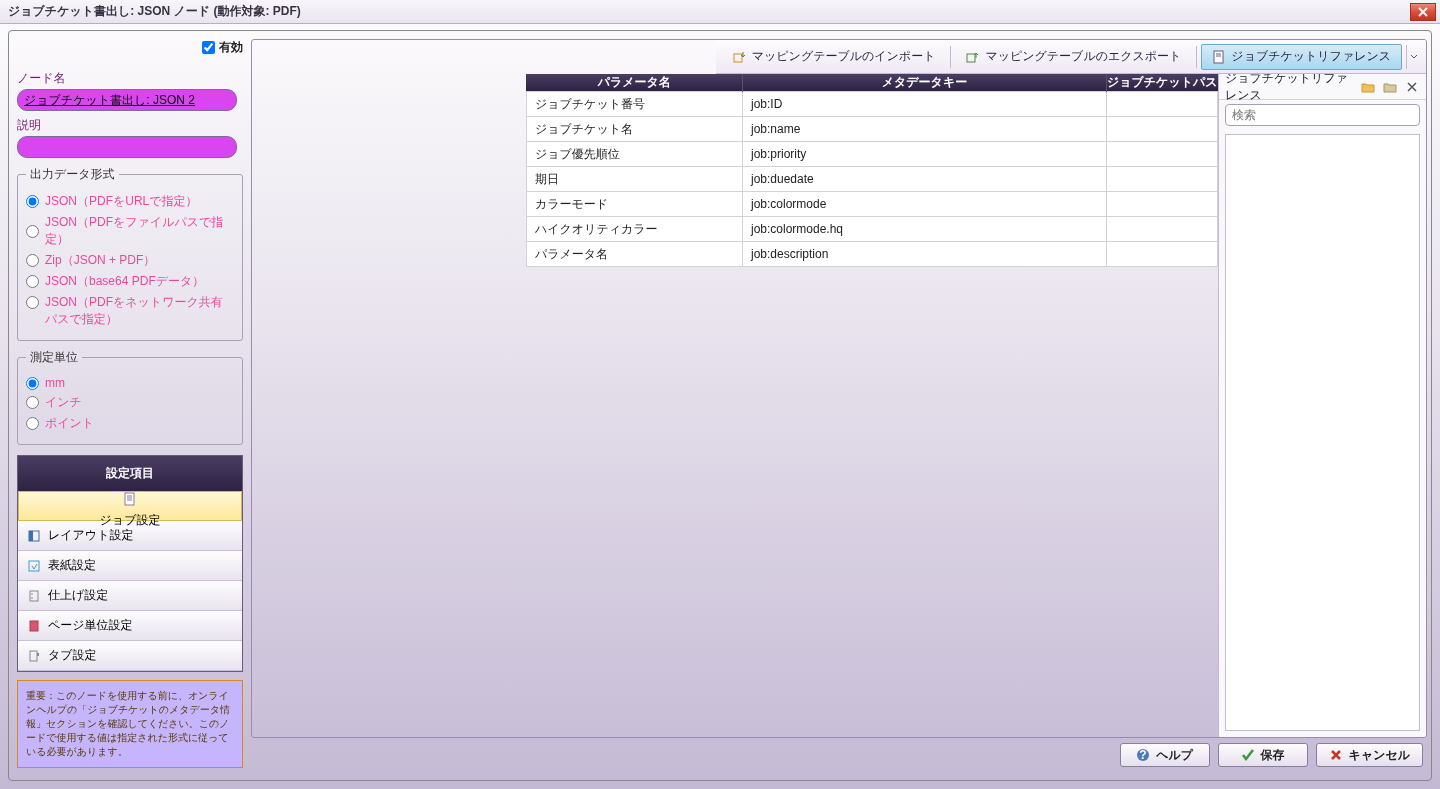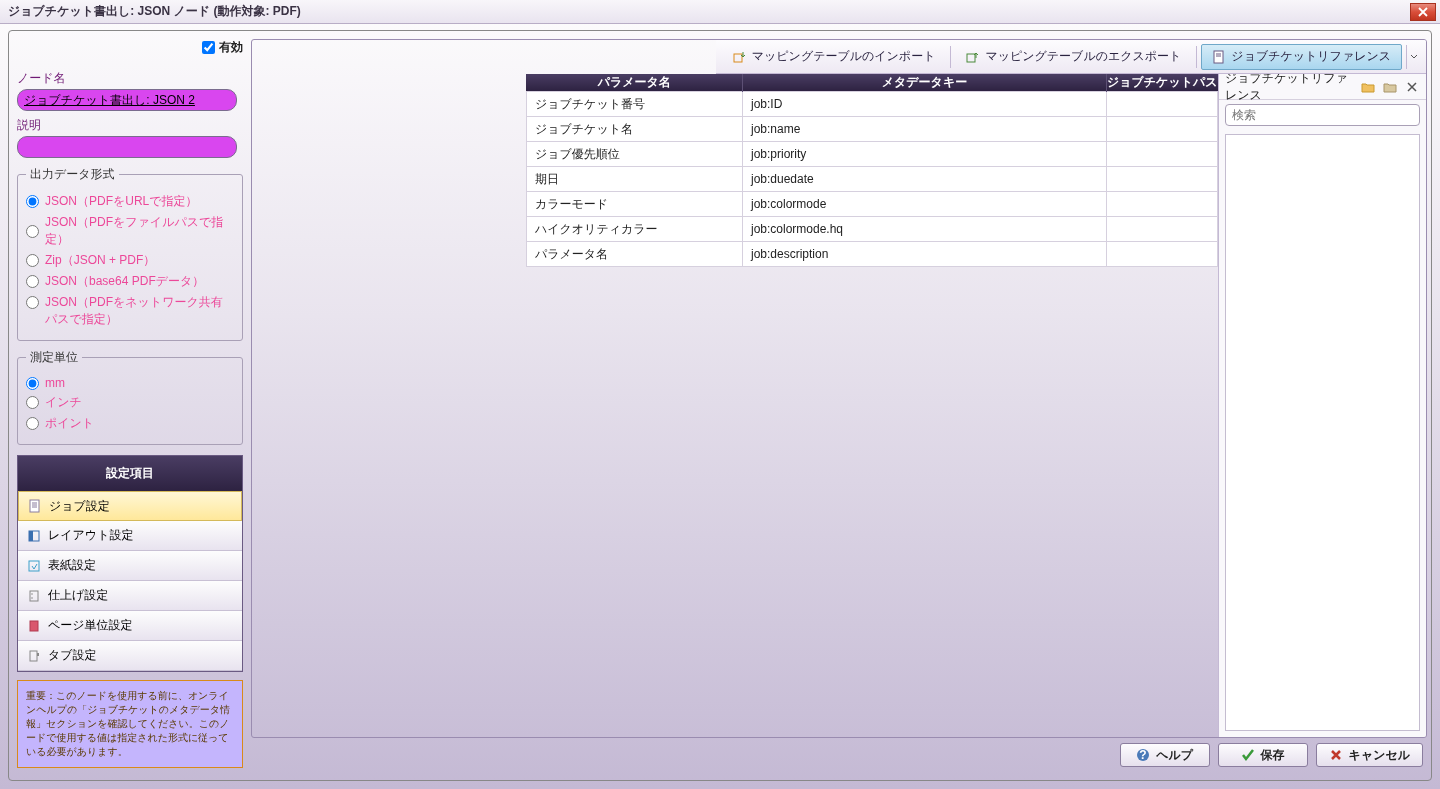--- a/index.html
+++ b/index.html
@@ -27,21 +27,21 @@
 fieldset { border: 1px solid #a9a0b6; border-radius: 3px; margin-top: 8px; padding: 6px 8px 8px 8px; }
 legend { padding: 0 4px; color: #333; }
 .radio-row { display: flex; align-items: center; gap: 6px; margin: 4px 0; }
 .radio-row input { width: 13px; height: 13px; }
 .radio-text { color: #ec4899; }
 
 .settings-panel { margin-top: 10px; border: 1px solid #6a5a82; }
 .settings-header { height: 35px; background: linear-gradient(180deg, #4a3d63 0%, #2d2241 100%); color: #fff; font-weight: bold; display: flex; align-items: center; justify-content: center; }
 .settings-list { background: #f4f1f7; max-height: 218px; overflow-y: scroll; }
 .settings-item { height: 30px; display: flex; align-items: center; gap: 6px; padding: 0 8px; border-bottom: 1px solid #c8c0d4; cursor: pointer; background: linear-gradient(180deg, #fdfdfd 0%, #e8e3ef 100%); }
-.settings-item.active { background: linear-gradient(180deg, #fff7d6 0%, #ffe89a 100%); border: 1px solid #d4b95a; }
+.settings-item.active { background: linear-gradient(180deg, #fff7d6 0%, #ffe89a 100%); border: 1px solid #d4b95a; flex-direction: column; }
 .si-icon { width: 16px; height: 16px; display: flex; align-items: center; justify-content: center; }
 
 .warning-box { margin-top: 8px; background: #c4b5fd; border: 1px solid #d98a1a; padding: 8px; font-size: 10px; color: #5a3900; line-height: 1.4; }
 
 .main { flex: 1; padding: 8px 4px 8px 4px; display: flex; flex-direction: column; }
 .main-inner { flex: 1; border: 1px solid #9a8cb0; border-radius: 3px; display: flex; flex-direction: column; background: transparent; overflow: hidden; align-items: flex-end; }
 
 .toolbar { height: 34px; background: linear-gradient(180deg, #fdfcfe 0%, #eee9f3 100%); border-bottom: 1px solid #c4b9d4; display: flex; align-items: center; padding: 0 6px; gap: 4px; position: relative; }
 .tbtn { height: 26px; padding: 0 10px; display: flex; align-items: center; gap: 5px; border: 1px solid transparent; cursor: pointer; color: #2a2340; border-radius: 2px; }
 .tbtn.active { background: linear-gradient(180deg, #d6ecf7 0%, #a9d6ef 100%); border: 1px solid #6fa8c9; }

